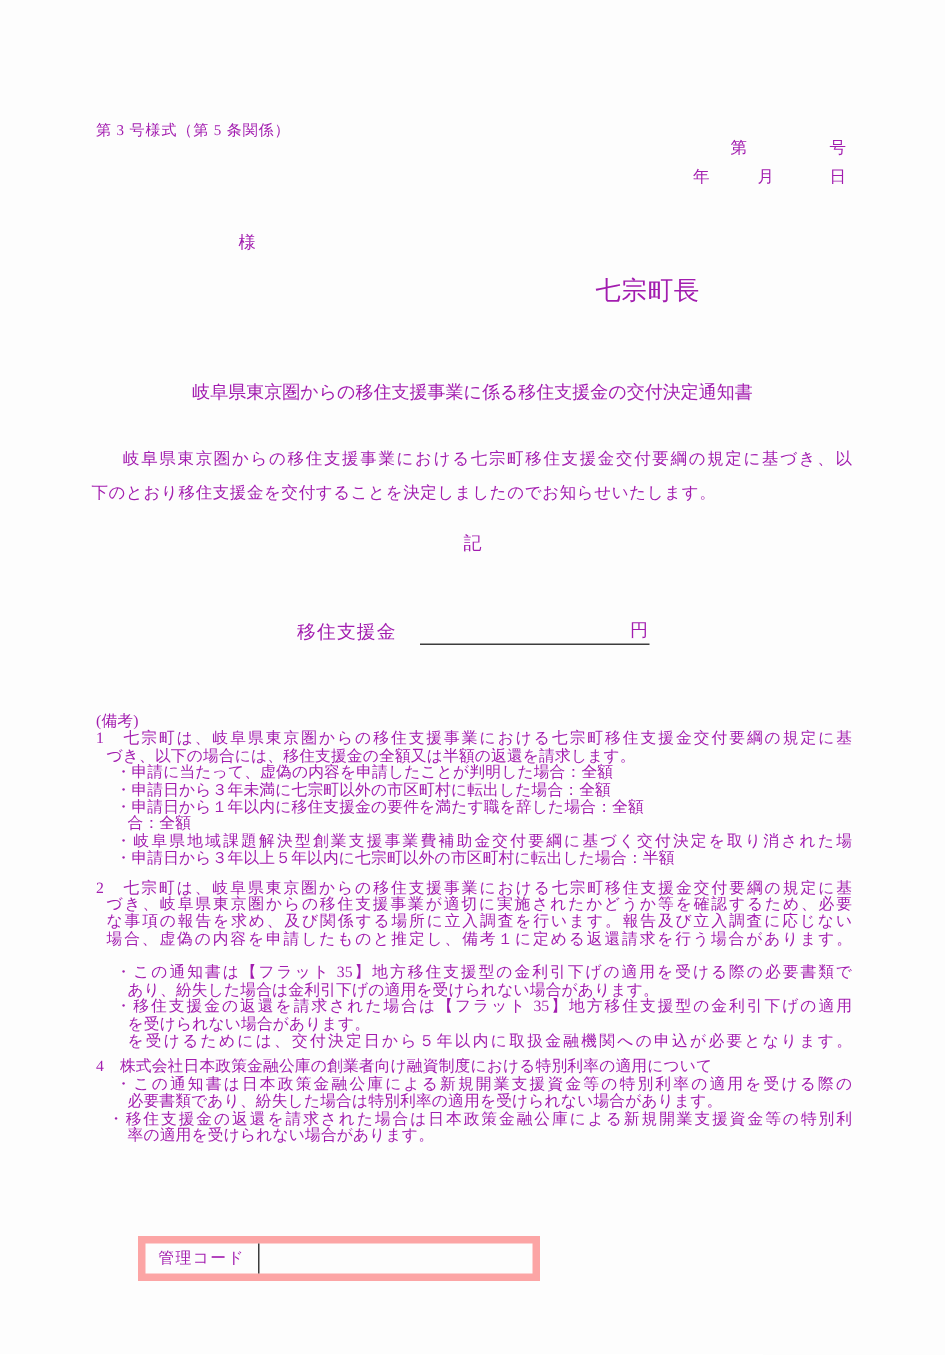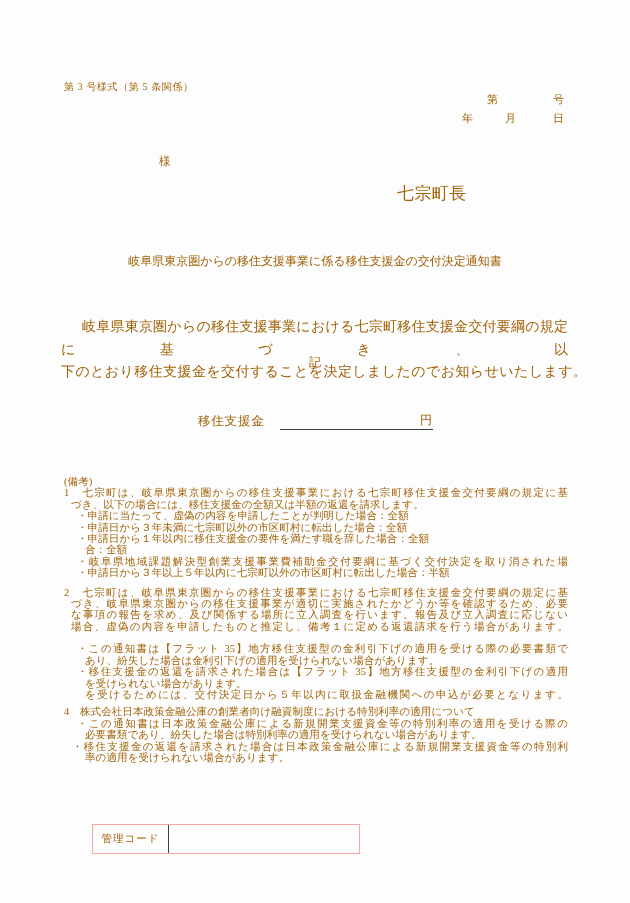--- a/index.html
+++ b/index.html
@@ -1,40 +1,40 @@
 <!DOCTYPE html>
 <html lang="ja"><head>
 <meta charset="utf-8">
 <style>
   html,body{margin:0;padding:0;background:#ffffff;}
   .page{
     position:relative;
     width:630px;height:903px;
     background:#fdfdfd;
-    color:#a16207;
+    color:#a21caf;
     font-family:"Liberation Serif","DejaVu Serif",serif;
     overflow:hidden;
   }
   .abs{position:absolute;}
 
   .form-label{left:64px;top:80px;font-size:10px;letter-spacing:0.6px;}
 
   .hdr-ch{font-size:11px;line-height:13px;}
   .no-pre{left:487px;top:93px;}
   .no-suf{left:553px;top:93px;}
   .dt-y{left:462px;top:112px;}
   .dt-m{left:505px;top:112px;}
   .dt-d{left:553px;top:112px;}
 
   .addressee{left:159px;top:154px;font-size:11.5px;}
   .sender{left:397px;top:182px;font-size:17px;letter-spacing:0.4px;text-align:right;}
 
   .doc-title{left:0;right:0;top:253px;text-align:center;font-size:12px;letter-spacing:0px;}
 
-  .bodytext{left:61px;top:295px;width:507px;font-size:14px;line-height:22.6px;letter-spacing:0.4px;margin-top:21px;}
+  .bodytext{left:61px;top:295px;width:507px;font-size:11px;line-height:22.6px;letter-spacing:0.4px;}
 
   .ki{left:0;right:0;top:354px;text-align:center;font-size:12px;}
 
   .amount-label{left:198px;top:413px;font-size:12.5px;letter-spacing:0.8px;}
   .amount-field{
     left:280px;top:412px;width:153px;height:17px;
     border-bottom:1px solid #3d3d3d;
     font-size:12px;line-height:17px;text-align:right;
   }
   .amount-field .unit{padding-right:1px;}
@@ -46,21 +46,21 @@
   .ln.i2{padding-left:13px;}
   .ln.i3{padding-left:21px;}
   .ln.i4{padding-left:8px;}
   .ln.fi{text-indent:21px;}
   .note-item.ni2{margin-top:8px;}
   .note-item.ni3{margin-top:11px;}
   .note-item.ni4{margin-top:6px;}
 
   .mgmt-table{
     left:92px;top:824px;width:268px;height:30px;
-    border:1px solid #fca5a5;
+    border:5px solid #fca5a5;
     display:flex;box-sizing:border-box;
     font-size:10.5px;
   }
   .mgmt-label{
     width:76px;box-sizing:border-box;
     border-right:1px solid #3d3d3d;
     display:flex;align-items:center;justify-content:center;
     letter-spacing:1px;
   }
   .mgmt-value{flex:1;}

